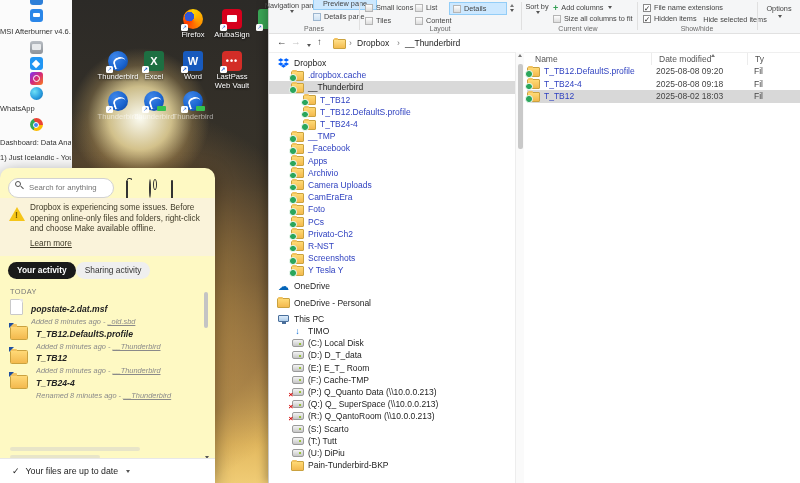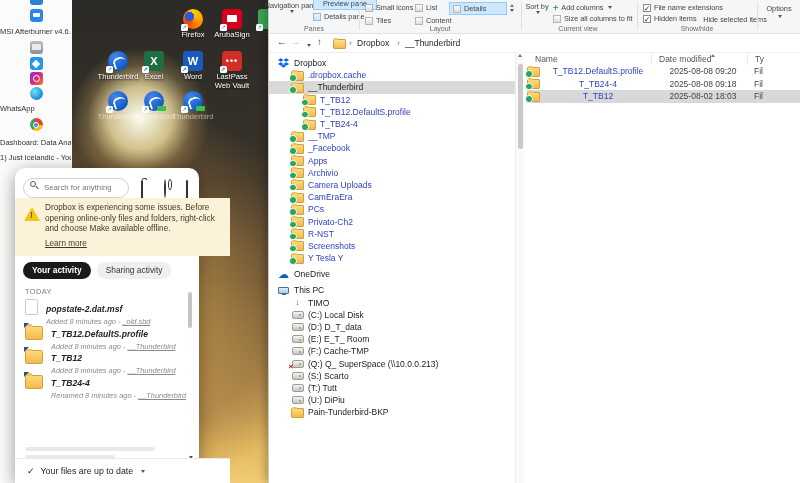--- a/index.html
+++ b/index.html
@@ -91,52 +91,52 @@
   .dr.net::before{content:"\00d7";position:absolute;left:-4px;bottom:-4px;color:#d40000;font-weight:bold;font-size:8px;}
   .cloudic{color:#0364b8;font-size:11px;line-height:10px;}
   .pcic{width:11px;height:7px;border:1px solid #4a6f9b;background:linear-gradient(#dcebfa,#aecdea);border-radius:1px;position:relative;box-sizing:border-box;}
   .pcic::after{content:"";position:absolute;left:3px;bottom:-2.5px;width:4px;height:2px;background:#4a6f9b;}
   .dlarrow{color:#0a6cd6;font-weight:bold;font-size:9px;line-height:9px;}
   
   .tscroll{position:absolute;left:246px;top:52px;width:9px;height:431px;background:#fafafa;border-left:1px solid #ededed;box-sizing:border-box;}
   .tscroll .up{position:absolute;top:2px;left:2px;}
   .tscroll .thumb{position:absolute;left:1.5px;top:12px;width:5px;height:85px;background:#c9c9c9;border-radius:2px;}
   
-  .fpane{position:absolute;left:256px;top:52px;width:276px;height:431px;font-size:8.5px;text-align:center;}
+  .fpane{position:absolute;left:256px;top:52px;width:276px;height:431px;font-size:8.5px;}
   .fhead{position:absolute;top:2px;color:#555;}
   .colsep{position:absolute;top:1px;height:12px;width:1px;background:#ececec;}
   .sortmark{position:absolute;top:-3px;}
   .frow{position:absolute;left:2px;width:274px;height:12.6px;display:flex;align-items:center;gap:4px;}
   .frow.sel{background:#d8d8d8;}
   .frow .nm{color:#3042c0;width:108px;overflow:hidden;white-space:nowrap;}
   .frow .dt{color:#444;width:94px;}
   .frow .tp{color:#444;}
   
-  .popup{position:absolute;left:15px;top:168px;width:184px;height:315px;background:#ffffff;z-index:4;
+  .popup{position:absolute;left:0;top:168px;width:215px;height:315px;background:#fef9c3;z-index:4;
      border-radius:10px 10px 0 0;box-shadow:0 4px 18px rgba(0,0,0,.4);}
   .psearch{position:absolute;left:8px;top:8px;width:106px;height:20px;}
   .psearch input{width:100%;height:100%;box-sizing:border-box;border:1px solid #d2d2d2;border-radius:11px;
      padding:0 4px 0 20px;font-size:7.8px;font-family:"Liberation Sans",sans-serif;color:#333;background:#fff;outline:none;}
   .mag{position:absolute;left:7px;top:5px;width:6px;height:6px;border:1.3px solid #555;border-radius:50%;box-sizing:border-box;}
   .mag::after{content:"";position:absolute;left:4px;top:4.5px;width:4px;height:1.3px;background:#555;transform:rotate(45deg);}
   .hico{position:absolute;top:13px;}
   .fold-o{width:13px;height:9px;border:1.3px solid #333;border-radius:2px;position:relative;box-sizing:border-box;}
   .fold-o::before{content:"";position:absolute;top:-3px;left:0;width:5px;height:2px;border:1.3px solid #333;border-bottom:none;border-radius:2px 2px 0 0;box-sizing:border-box;}
   .globe{width:12px;height:12px;border:1.3px solid #333;border-radius:50%;position:relative;box-sizing:border-box;}
   .globe::before{content:"";position:absolute;left:0;right:0;top:4px;height:1.1px;background:#333;}
   .globe::after{content:"";position:absolute;left:3.2px;top:-1px;width:4px;height:11px;border:1.1px solid #333;border-radius:50%;box-sizing:border-box;}
   .bell{width:10px;height:9px;border:1.3px solid #333;border-radius:5px 5px 1px 1px;position:relative;box-sizing:border-box;}
   .bell::after{content:"";position:absolute;left:2.6px;bottom:-3px;width:2.5px;height:2.5px;border-radius:50%;background:#333;}
   .avatar{width:17px;height:17px;border-radius:50%;background:radial-gradient(circle at 40% 35%,#d8c3a0,#9b7d5d 60%,#5c4a3a);}
   .pwarn{position:absolute;left:0;top:30px;width:215px;height:58px;background:#faf3da;}
   .warntri{position:absolute;left:9px;top:9px;width:0;height:0;border-left:8px solid transparent;border-right:8px solid transparent;border-bottom:14px solid #f5c518;}
   .warntri::after{content:"!";position:absolute;left:-2px;top:3px;font-size:9px;font-weight:bold;color:#7a5c00;}
   .warntext{position:absolute;left:30px;top:5px;width:178px;font-size:8.2px;line-height:10.6px;color:#3f3a28;}
   .warnlink{position:absolute;left:30px;top:41px;font-size:8.2px;color:#3f3a28;text-decoration:underline;}
-  .ptabs{position:absolute;left:8px;top:94px;display:flex;gap:6px;}
+  .ptabs{position:absolute;left:8px;top:94px;display:flex;}
   .pill{height:17px;border-radius:9px;padding:0 9px;font-size:8.4px;font-weight:bold;line-height:17px;}
   .pill.on{background:#1a1a1a;color:#fff;}
   .pill.off{background:#efefef;color:#333;font-weight:normal;}
   .ptoday{position:absolute;left:10px;top:119px;font-size:7.4px;color:#777;letter-spacing:.4px;}
   .alist{position:absolute;left:0;top:130px;width:200px;font-style:italic;}
   .aitem{height:24.6px;display:flex;padding-left:10px;gap:8px;}
   .acol{flex:1;min-width:0;}
   .atitle{font-size:8.6px;font-weight:bold;color:#222;white-space:nowrap;overflow:hidden;}
   .ameta{font-size:7.4px;color:#8a8a8a;white-space:nowrap;overflow:hidden;margin-top:1px;}
   .ameta .ulink{text-decoration:underline;}
@@ -419,20 +419,26 @@
       <div class="ti l2 blu">
           <span class="tic">
             <span class="fo sync"></span>
           </span>
           <span class="tl">CamEraEra</span>
         </div>
       <div class="ti l2 blu">
           <span class="tic">
             <span class="fo sync"></span>
           </span>
+          <span class="tl">Foto</span>
+        </div>
+      <div class="ti l2 blu">
+          <span class="tic">
+            <span class="fo sync"></span>
+          </span>
           <span class="tl">PCs</span>
         </div>
       <div class="ti l2 blu">
           <span class="tic">
             <span class="fo sync"></span>
           </span>
           <span class="tl">Privato-Ch2</span>
         </div>
       <div class="ti l2 blu">
           <span class="tic">
@@ -451,20 +457,26 @@
             <span class="fo sync"></span>
           </span>
           <span class="tl">Y Tesla Y</span>
         </div>
       <div class="ti l1 gap">
           <span class="tic cloudic">☁</span>
           <span class="tl">OneDrive</span>
         </div>
       <div class="ti l1 gap">
           <span class="tic">
+            <span class="fo"></span>
+          </span>
+          <span class="tl">OneDrive - Personal</span>
+        </div>
+      <div class="ti l1 gap">
+          <span class="tic">
             <span class="pcic"></span>
           </span>
           <span class="tl">This PC</span>
         </div>
       <div class="ti l2">
           <span class="tic dlarrow">↓</span>
           <span class="tl">TIMO</span>
         </div>
       <div class="ti l2">
           <span class="tic">
@@ -487,21 +499,33 @@
       <div class="ti l2">
           <span class="tic">
             <span class="dr"></span>
           </span>
           <span class="tl">(F:) Cache-TMP</span>
         </div>
       <div class="ti l2">
           <span class="tic">
             <span class="dr net"></span>
           </span>
+          <span class="tl">(P:) Q_Quanto Data (\\10.0.0.213)</span>
+        </div>
+      <div class="ti l2">
+          <span class="tic">
+            <span class="dr net"></span>
+          </span>
           <span class="tl">(Q:) Q_ SuperSpace (\\10.0.0.213)</span>
+        </div>
+      <div class="ti l2">
+          <span class="tic">
+            <span class="dr net"></span>
+          </span>
+          <span class="tl">(R:) Q_QantoRoom (\\10.0.0.213)</span>
         </div>
       <div class="ti l2">
           <span class="tic">
             <span class="dr"></span>
           </span>
           <span class="tl">(S:) Scarto</span>
         </div>
       <div class="ti l2">
           <span class="tic">
             <span class="dr"></span>

